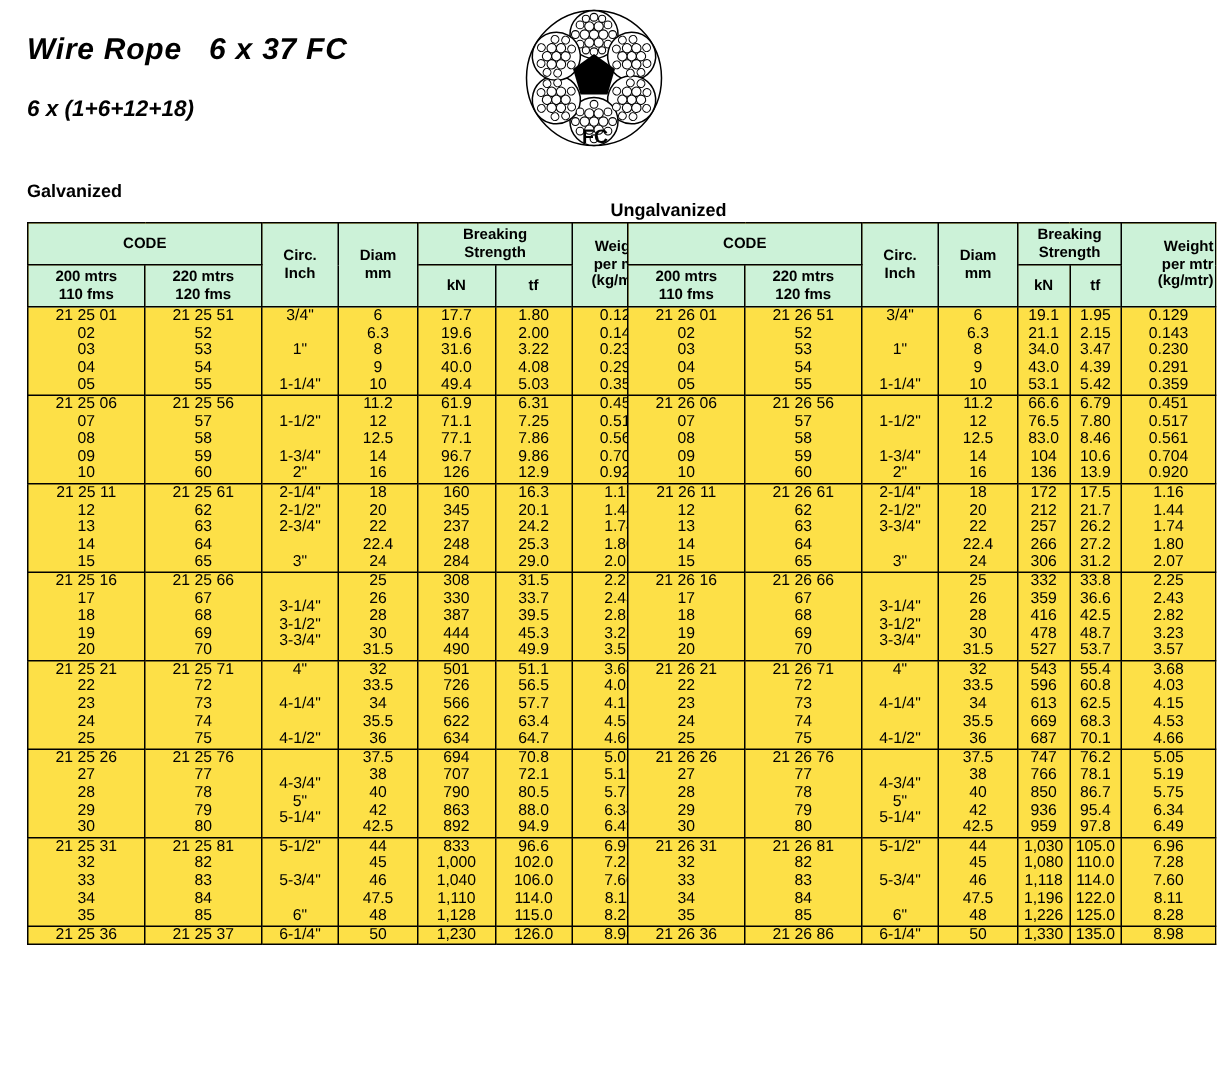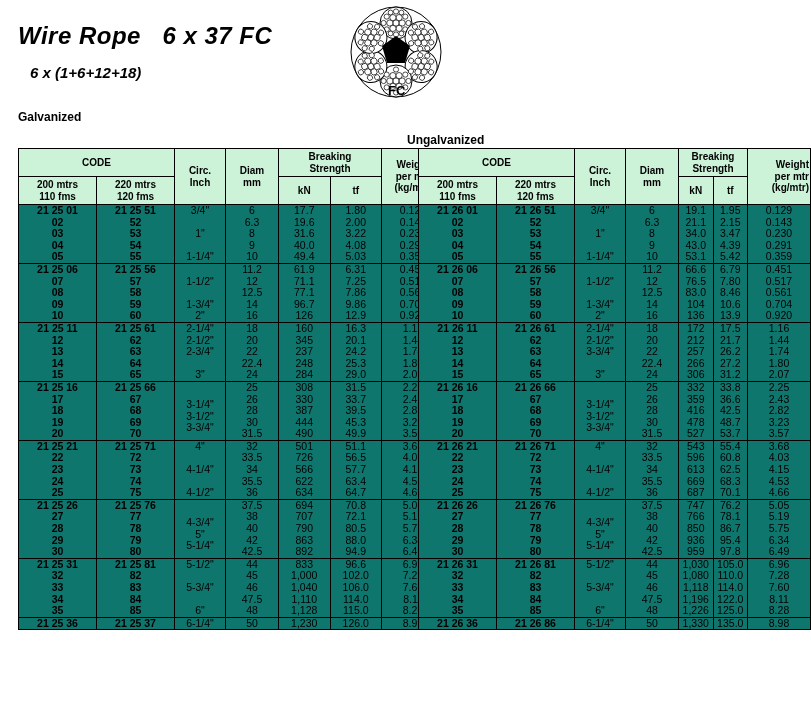--- a/index.html
+++ b/index.html
@@ -6,46 +6,46 @@
   body{
     width:811px;height:718px;
     background:#ffffff;
     font-family:"Liberation Sans", sans-serif;
     color:#000;
     position:relative;
     overflow:hidden;
   }
   .title{
     position:absolute;left:18px;top:22px;
-    font-size:24px;font-weight:bold;font-style:italic;
+    font-size:20px;font-weight:bold;font-style:italic;
     letter-spacing:0.5px;
     white-space:pre;
   }
   .subtitle{
-    position:absolute;left:30px;top:64px;
+    position:absolute;left:18px;top:64px;
     font-size:15px;font-weight:bold;font-style:italic;
   }
   .ropeart{
     position:absolute;left:350px;top:6px;width:92px;height:92px;
   }
   .fclabel{
     position:absolute;left:388px;top:83px;
     font-size:13px;font-weight:bold;
   }
   .sectitle{
     position:absolute;font-size:12px;font-weight:bold;
   }
-  .sectitle.left{left:18px;top:110px;}
+  .sectitle.left{left:18px;top:120px;}
   .sectitle.right{left:407px;top:133px;}
 
   table.rope{
     position:absolute;
     border-collapse:collapse;
     font-size:10.5px;
-    background:#0f766e;
+    background:#fde047;
   }
   table.rope td,table.rope th{
     border:1px solid #000;
     padding:0;
     text-align:center;
     vertical-align:middle;
     font-weight:normal;
   }
   table.rope thead th{
     background:#ccf2d8;
@@ -53,21 +53,21 @@
     font-size:10px;
     line-height:1.15;
     padding:2px 1px;
   }
   .grp td{
     padding:0;
     line-height:11.6px;
     font-size:10.5px;
     white-space:pre-line;
   }
-  .grp td.code{font-weight:bold;}
+  .grp td.code{font-weight:normal;}
   .grp{height:auto;}
   .grp td{border-top:1px solid #000;border-bottom:1px solid #000;}
   .cellpad{padding:2px 3px;}
   .hdr-sub{font-size:9.5px;font-weight:bold;}
 </style>
 </head>
 <body>
 
 <div class="title">Wire Rope   6 x 37 FC</div>
 <div class="subtitle">6 x (1+6+12+18)</div>

